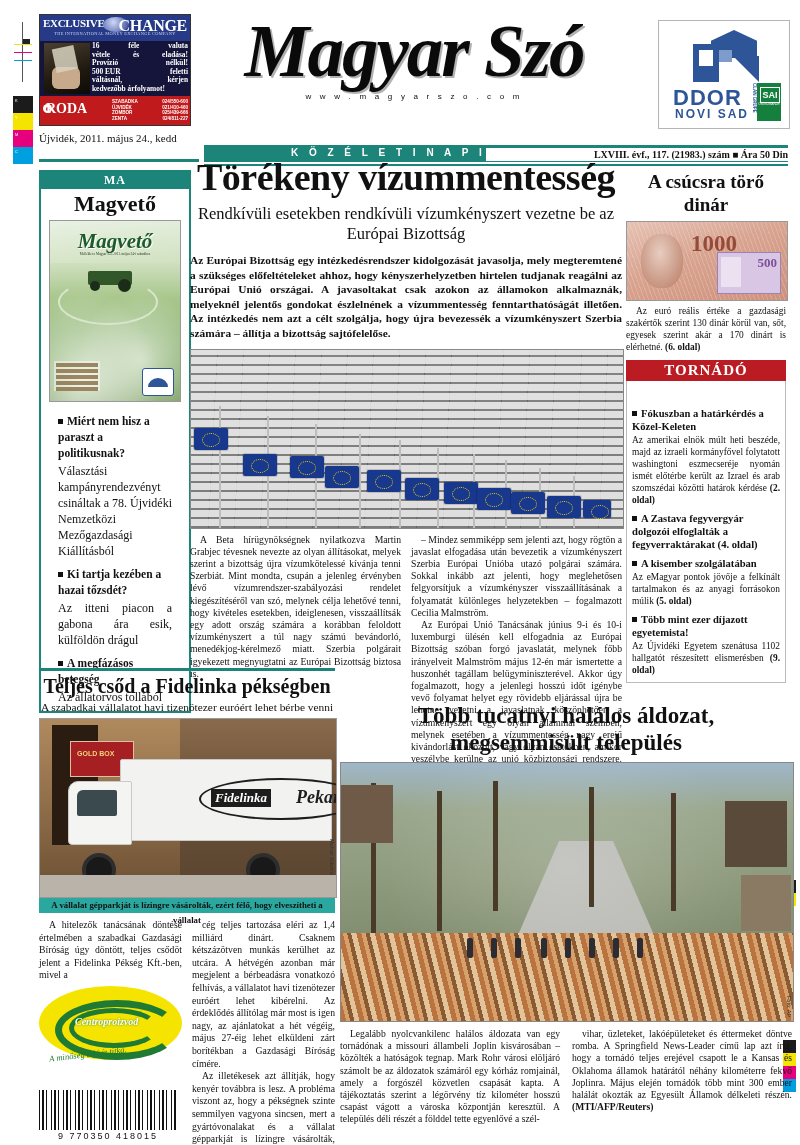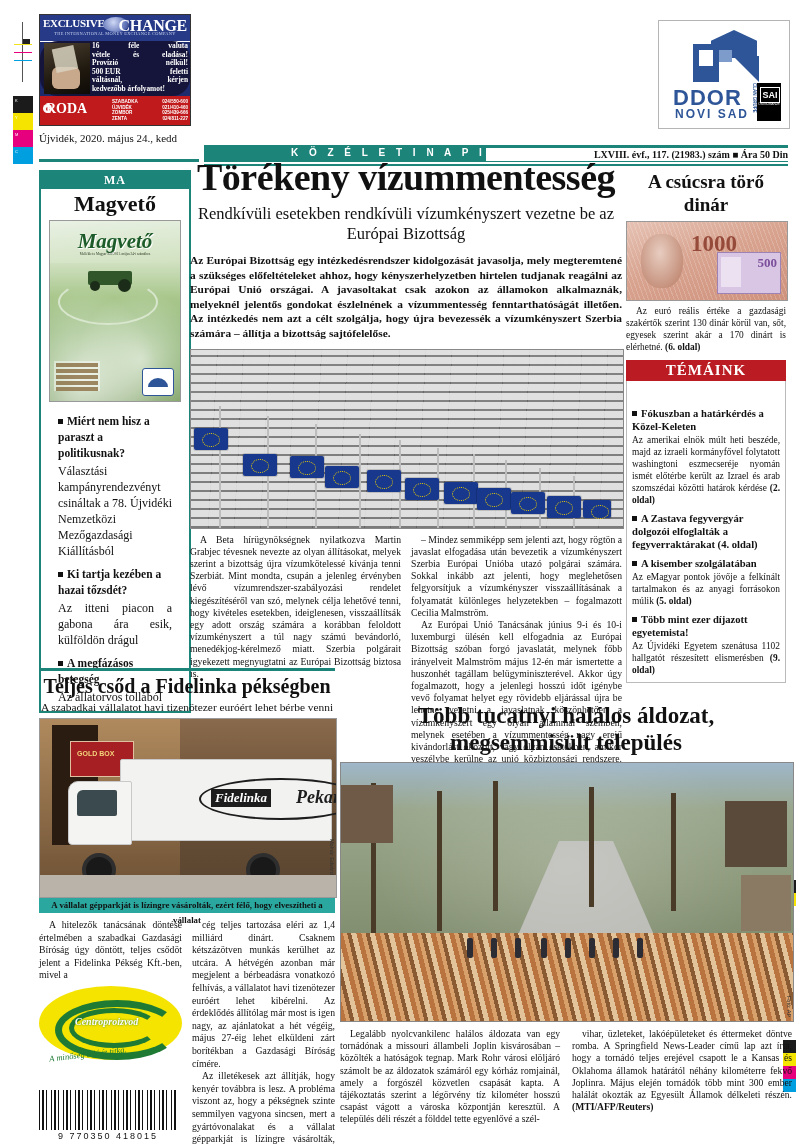--- a/index.html
+++ b/index.html
@@ -32,21 +32,21 @@
   .rstrip div{width:13px;height:13px;position:relative;}
 
   
   .masthead{position:absolute;left:36px;top:8px;width:756px;height:160px;}
   .adbox{position:absolute;left:3px;top:6px;width:150px;height:110px;border:1px solid #333;background:#1d2a6c;overflow:hidden;}
   .ad-top{height:26px;background:#263a87;position:relative;border-bottom:1px solid #fff;}
   .ad-ex{position:absolute;left:3px;top:2px;color:#fff;font-weight:bold;font-size:11px;font-family:"Liberation Serif",serif;letter-spacing:-0.3px;}
   .ad-ch{position:absolute;right:3px;top:2px;color:#fff;font-weight:bold;font-size:16px;font-family:"Liberation Serif",serif;letter-spacing:-0.3px;margin-left:16px;}
   .ad-globe{position:absolute;left:63px;top:2px;width:26px;height:15px;border-radius:50%;background:radial-gradient(circle at 40% 35%,#cfd8f5,#5c6fb5 70%,#27306b);}
   .ad-sub{position:absolute;left:0;top:16px;width:150px;text-align:center;color:#c9d2f0;font-size:4.4px;letter-spacing:0.3px;font-family:"Liberation Serif",serif;}
-  .ad-mid{position:absolute;left:0;top:26px;width:150px;height:55px;background:#15143a;border-radius:18px;}
+  .ad-mid{position:absolute;left:0;top:26px;width:150px;height:55px;background:#15143a;}
   .ad-hand{position:absolute;left:4px;top:2px;width:46px;height:51px;background:linear-gradient(160deg,#4a4030,#20190f 60%,#0d0a06);}
   .ad-hand:after{content:"";position:absolute;left:10px;top:4px;width:22px;height:24px;background:#d8d2c0;transform:rotate(-12deg);opacity:.85;}
   .ad-hand:before{content:"";position:absolute;left:8px;top:24px;width:28px;height:22px;background:#c9a98c;border-radius:6px;}
   .ad-txt{position:absolute;left:52px;top:1px;width:96px;color:#fff;font-weight:bold;font-size:7.4px;line-height:8.6px;font-family:"Liberation Serif",serif;}
   .ad-txt .row{display:flex;justify-content:space-between;}
   .ad-bot{position:absolute;left:0;top:81px;width:150px;height:29px;background:#c01a1c;}
   .ad-roda{position:absolute;left:6px;top:5px;color:#fff;font-weight:bold;font-size:14px;font-family:"Liberation Serif",serif;}
   .ad-rodadot{position:absolute;left:3px;top:8px;width:9px;height:9px;border-radius:50%;background:#fff;}
   .ad-rodadot:after{content:"";position:absolute;left:2.5px;top:2.5px;width:4px;height:4px;border-radius:50%;background:#c01a1c;}
   .ad-phones{position:absolute;left:72px;top:3px;width:76px;color:#fff;font-size:4.6px;line-height:5.6px;font-weight:bold;font-family:"Liberation Sans",sans-serif;}
@@ -64,21 +64,21 @@
      clip-path:polygon(0% 38%,50% 0%,100% 38%,100% 100%,0% 100%);}
   .ddor-shape .l{position:absolute;left:4px;top:14px;width:26px;height:38px;background:#2d5597;}
   .ddor-shape .lw{position:absolute;left:10px;top:20px;width:14px;height:16px;background:#fff;}
   .ddor-shape .d{position:absolute;left:44px;top:26px;width:26px;height:26px;background:#2d5597;transform:rotate(0deg);
      clip-path:polygon(0 0,100% 0,100% 100%);}
   .ddor-shape .sq{position:absolute;left:30px;top:20px;width:13px;height:12px;background:#7d9ccb;}
   .ddor-word{position:absolute;left:14px;top:64px;font-family:"Liberation Sans",sans-serif;font-weight:bold;
      font-size:22px;letter-spacing:1px;color:#2d5597;}
   .ddor-sub{position:absolute;left:16px;top:86px;font-family:"Liberation Sans",sans-serif;font-weight:bold;
      font-size:12px;letter-spacing:2px;color:#2d5597;}
-  .ddor-sai{position:absolute;left:98px;top:62px;width:24px;height:38px;background:#000000;}
+  .ddor-sai{position:absolute;left:98px;top:62px;width:24px;height:38px;background:#15803d;}
   .ddor-sai .sai{position:absolute;left:3px;top:4px;width:18px;height:14px;border:1px solid #fff;color:#fff;
      font-family:"Liberation Sans",sans-serif;font-size:9px;font-weight:bold;text-align:center;line-height:14px;}
   .ddor-sai .tiny{position:absolute;left:1px;top:20px;width:22px;color:#fff;font-size:3.3px;line-height:3.8px;
      font-family:"Liberation Sans",sans-serif;text-align:center;}
   .ddor-vert{position:absolute;left:88px;top:62px;width:10px;height:38px;color:#2d5597;font-size:4.5px;
      writing-mode:vertical-rl;font-family:"Liberation Sans",sans-serif;font-weight:bold;}
 
   .greenbar{position:absolute;left:168px;top:137px;width:584px;height:17px;background:#1c8479;}
   .greenbar .kz{position:absolute;left:0;top:2px;width:420px;text-align:center;color:#fff;
      font-family:"Liberation Sans",sans-serif;font-size:10px;letter-spacing:4px;font-weight:bold;}
@@ -328,23 +328,27 @@
               <span>025/439-666</span>
             </div>
           <div class="pr">
               <span>ZENTA</span>
               <span>024/811-227</span>
             </div>
         </div>
       </div>
     </div>
 
-    <div class="datestamp">Újvidék, 2020. május 24., kedd</div>
+    <div class="datestamp">Újvidék, 2011. május 24., kedd</div>
     <div class="topline"></div>
 
+    <div class="title">
+      <div class="title-main">Magyar Szó</div>
+      <div class="title-url">w w w . m a g y a r s z o . c o m</div>
+    </div>
 
     <div class="ddor">
       <div class="ddor-shape">
         <div class="h"></div>
           <div class="l"></div>
           <div class="lw"></div>
           <div class="sq"></div>
           <div class="d"></div>
       </div>
       <div class="ddor-word">DDOR</div>
@@ -443,21 +447,21 @@
       <div class="e500">
         <div class="w"></div>
         <div class="t">500</div>
       </div>
     </div>
     <div class="dinar-cap">
       <span>Az euró reális értéke a gazdasági szakértők szerint 130 dinár körül van, sőt, egyesek szerint akár a 170 dinárt is elérhetné.</span>
       <b>(6. oldal)</b>
     </div>
 
-    <div class="temaink">TÉMÁINK</div>
+    <div class="temaink">TORNÁDÓ</div>
     <div class="tbox">
       <h5><span class="bullet"></span><span>Fókuszban a határkérdés a Közel-Keleten</span></h5>
       <p><span>Az amerikai elnök múlt heti beszéde, majd az izraeli kormányfővel folytatott washingtoni eszmecseréje nyomán ismét előtérbe került az Izrael és arab szomszédai közötti határok kérdése</span> <b>(2. oldal)</b></p>
 
       <h5><span class="bullet"></span><span>A Zastava fegyvergyár dolgozói elfoglalták a fegyverraktárakat (4. oldal)</span></h5>
 
       <h5><span class="bullet"></span><span>A kisember szolgálatában</span></h5>
       <p><span>Az eMagyar pontok jövője a felkínált tartalmakon és az anyagi forrásokon múlik</span> <b>(5. oldal)</b></p>
 
       <h5><span class="bullet"></span><span>Több mint ezer díjazott egyetemista!</span></h5>

